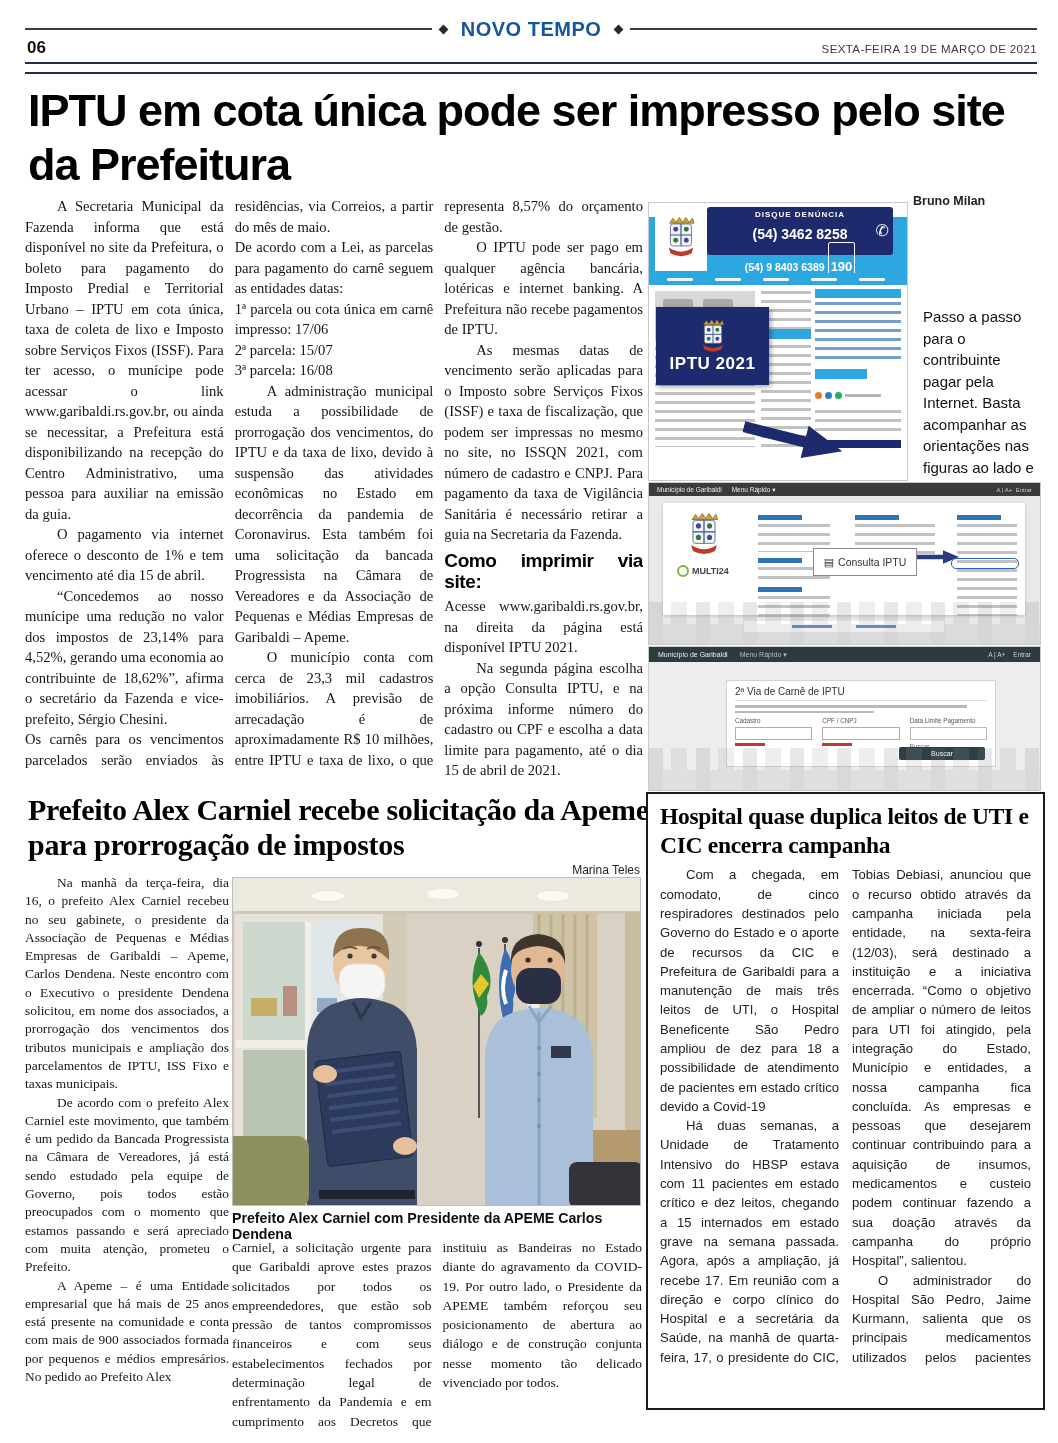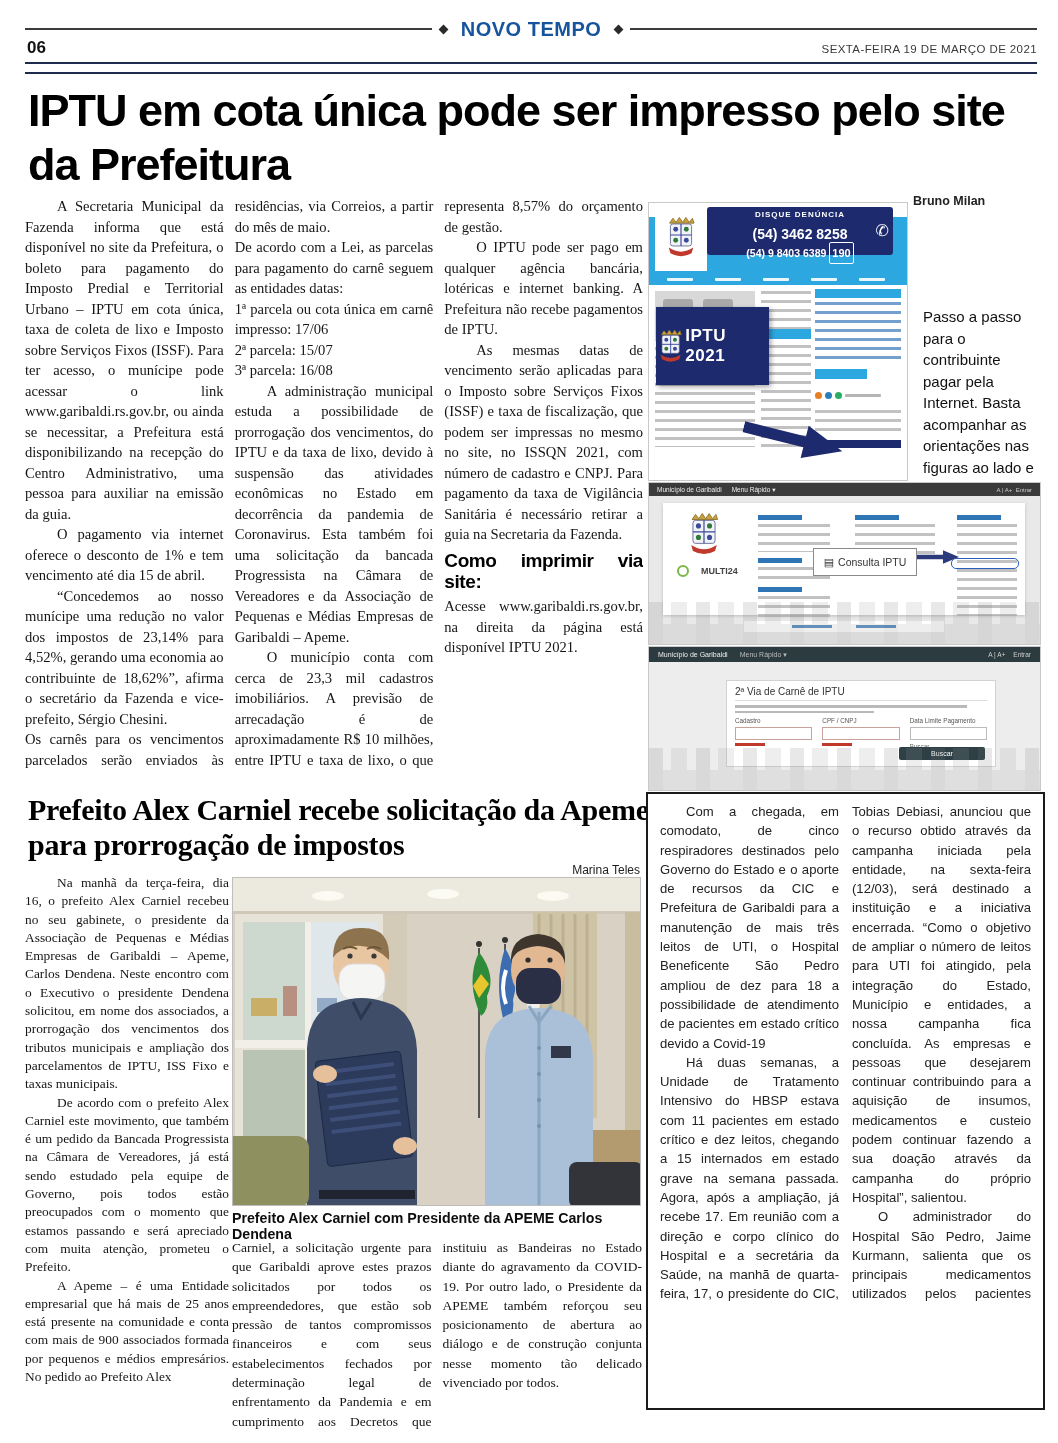--- a/index.html
+++ b/index.html
@@ -51,42 +51,42 @@
   
   #shot1{left:648px;top:202px;width:258px;height:277px;}
   .s1-top{position:absolute;left:0;top:0;right:0;height:14px;background:#fdfdfd;}
   .s1-top i{position:absolute;top:4px;height:4px;background:#ccc;border-radius:2px;}
   .s1-band{position:absolute;left:0;top:14px;right:0;height:56px;background:#2da7e0;}
   .s1-logo{position:absolute;left:6px;top:0px;width:52px;height:68px;background:#fff;display:flex;align-items:center;justify-content:center;}
   .s1-banner{position:absolute;left:58px;top:4px;width:186px;height:48px;background:#1d2a6e;border-radius:3px;color:#fff;font-family:"Liberation Sans",sans-serif;text-align:center;padding-top:3px;box-sizing:border-box;}
   .s1-disque{font-size:8px;font-weight:bold;letter-spacing:1px;}
   .s1-ph1{font-size:14px;font-weight:bold;margin-top:7px;}
   .s1-ph2{font-size:10.5px;font-weight:bold;}
-  .s1-190{display:inline-block;margin-left:3px;padding:4px 2px;border:1px solid #fff;border-radius:2px;font-size:11px;}
+  .s1-190{display:inline-block;margin-left:3px;padding:16px 2px;border:1px solid #fff;border-radius:2px;font-size:13px;}
   .s1-phoneicon{position:absolute;right:4px;top:14px;font-size:16px;color:#fff;}
   .s1-nav{position:absolute;left:0;top:70px;right:0;height:12px;background:#2da7e0;display:flex;gap:22px;align-items:center;padding:0 18px;}
   .s1-nav i{width:26px;height:3px;background:rgba(255,255,255,.9);border-radius:1px;}
   .s1-content{position:absolute;left:0;top:82px;right:0;bottom:0;background:#fff;}
   .s1-colL{position:absolute;left:6px;top:6px;width:100px;height:50px;background:#d8d8d8;}
   .s1-colL::after{content:"";position:absolute;left:8px;top:8px;width:30px;height:30px;background:#a9a9a9;border-radius:3px;box-shadow:40px 0 0 #a9a9a9;}
   .s1-mid{position:absolute;left:112px;top:6px;width:50px;height:160px;}
   .s1-side{position:absolute;left:166px;top:4px;width:86px;height:188px;}
   .s1-sidehead{height:9px;background:#2da7e0;margin-bottom:4px;}
   .s1-sidebtn{height:10px;background:#2da7e0;margin:5px 0;width:60%;}
   .s1-logo2{height:22px;margin:4px 0;display:flex;align-items:center;gap:3px;}
   .s1-logo2 b{width:7px;height:7px;border-radius:50%;display:inline-block;}
-  .s1-overlay{position:absolute;left:7px;top:104px;width:113px;height:78px;background:#1d2a6e;box-shadow:2px 2px 5px rgba(0,0,0,.35);display:flex;flex-direction:row;align-items:center;justify-content:center;color:#fff;font-family:"Liberation Sans",sans-serif;font-weight:bold;font-size:17px;letter-spacing:.5px;}
+  .s1-overlay{position:absolute;left:7px;top:104px;width:113px;height:78px;background:#1d2a6e;box-shadow:2px 2px 5px rgba(0,0,0,.35);display:flex;flex-direction:column;align-items:center;justify-content:center;color:#fff;font-family:"Liberation Sans",sans-serif;font-weight:bold;font-size:17px;letter-spacing:.5px;}
   .s1-arrow{position:absolute;left:92px;top:212px;width:104px;height:48px;transform:rotate(14deg);}
 
   
   #shot2{left:648px;top:482px;width:391px;height:161px;background:#e9e9e9;}
   .s2-top{position:absolute;left:0;top:0;right:0;height:13px;background:#3b3b3b;color:#eee;font-family:"Liberation Sans",sans-serif;font-size:6.5px;display:flex;align-items:center;gap:10px;padding:0 8px;}
   .s2-top .r{margin-left:auto;font-size:6px;color:#ccc;}
   .s2-card{position:absolute;left:14px;top:20px;width:362px;height:112px;background:#fff;box-shadow:0 1px 3px rgba(0,0,0,.2);}
-  .s2-mlogo{position:absolute;left:14px;top:62px;font-family:"Liberation Sans",sans-serif;font-weight:bold;font-size:9px;color:#444;display:flex;align-items:center;gap:12px;}
+  .s2-mlogo{position:absolute;left:14px;top:62px;font-family:"Liberation Sans",sans-serif;font-weight:bold;font-size:9px;color:#444;display:flex;align-items:center;gap:3px;}
   .s2-mlogo b{width:8px;height:8px;border:2px solid #7ab648;border-radius:50%;display:inline-block;}
   .s2-ghead{height:5px;background:#2e75b5;width:44px;margin:6px 0 4px;}
   .s2-callout{position:absolute;left:150px;top:45px;width:102px;height:26px;background:#fff;border:1px solid #8a8a8a;display:flex;align-items:center;justify-content:center;gap:4px;font-family:"Liberation Sans",sans-serif;font-size:10.5px;color:#333;}
   .s2-doc{color:#333;font-size:11px;}
   .s2-arrow{position:absolute;left:254px;top:40px;width:42px;height:28px;}
   .s2-circle{position:absolute;left:288px;top:55px;width:66px;height:9px;border:1px solid #2b5fbf;border-radius:5px;}
   .s2-tabs{position:absolute;left:95px;bottom:12px;width:200px;height:11px;background:#fff;display:flex;gap:24px;align-items:center;justify-content:center;}
   .s2-tabs i{width:40px;height:3px;background:#5b8fc4;}
 
   
@@ -156,20 +156,21 @@
         <p>2ª parcela: 15/07</p>
         <p>3ª parcela: 16/08</p>
         <p class="ind">A administração municipal estuda a possibilidade de prorrogação dos vencimentos, do IPTU e da taxa de lixo, devido à suspensão das atividades econômicas no Estado em decorrência da pandemia de Coronavirus. Esta também foi uma solicitação da bancada Progressista na Câmara de Vereadores e da Associação de Pequenas e Médias Empresas de Garibaldi – Apeme.</p>
         <p class="ind">O município conta com cerca de 23,3 mil cadastros imobiliários. A previsão de arrecadação é de aproximadamente R$ 10 milhões, entre IPTU e taxa de lixo, o que representa 8,57% do orçamento de gestão.</p>
         <p class="ind">O IPTU pode ser pago em qualquer agência bancária, lotéricas e internet banking. A Prefeitura não recebe pagamentos de IPTU.</p>
         <p class="ind">As mesmas datas de vencimento serão aplicadas para o Imposto sobre Serviços Fixos (ISSF) e taxa de fiscalização, que podem ser impressas no mesmo no site, no ISSQN 2021, com número de cadastro e CNPJ. Para pagamento da taxa de Vigilância Sanitária é necessário retirar a guia na Secretaria da Fazenda.</p>
       </div>
     <h3 class="sub">Como imprimir via site:</h3>
     <div>
         <p>Acesse www.garibaldi.rs.gov.br, na direita da página está disponível IPTU 2021.</p>
+        <p class="ind">Na segunda página escolha a opção Consulta IPTU, e na próxima informe número do cadastro ou CPF e escolha a data limite para pagamento, até o dia 15 de abril de 2021.</p>
       </div>
   </div>
 
   <div class="abs credit b" style="left:913px;top:194px;">Bruno Milan</div>
 
   <div id="shot1" class="shot">
     <div class="s1-top">
       <i style="left:116px;width:24px"></i>
       <i style="left:150px;width:30px"></i>
       <i style="left:190px;width:40px;background:#9cc9e8"></i>
@@ -390,20 +391,21 @@
       <rect x="336" y="284" width="74" height="46" rx="8" fill="#33333a"></rect>
     </svg>
   </div>
 
   <div class="photo-cap">Prefeito Alex Carniel com Presidente da APEME Carlos Dendena</div>
   <div class="a2cols">
       <p>Carniel, a solicitação urgente para que Garibaldi aprove estes prazos solicitados por todos os empreendedores, que estão sob pressão de tantos compromissos financeiros e com seus estabelecimentos fechados por determinação legal de enfrentamento da Pandemia e em cumprimento aos Decretos que instituiu as Bandeiras no Estado diante do agravamento da COVID-19. Por outro lado, o Presidente da APEME também reforçou seu posicionamento de abertura ao diálogo e de construção conjunta nesse momento tão delicado vivenciado por todos.</p>
     </div>
 
   <div class="a3box">
+    <h2 class="h3-main">Hospital quase duplica leitos de UTI e CIC encerra campanha</h2>
     <div class="a3body">
         <p class="ind">Com a chegada, em comodato, de cinco respiradores destinados pelo Governo do Estado e o aporte de recursos da CIC e Prefeitura de Garibaldi para a manutenção de mais três leitos de UTI, o Hospital Beneficente São Pedro ampliou de dez para 18 a possibilidade de atendimento de pacientes em estado crítico devido a Covid-19</p>
         <p class="ind">Há duas semanas, a Unidade de Tratamento Intensivo do HBSP estava com 11 pacientes em estado crítico e dez leitos, chegando a 15 internados em estado grave na semana passada. Agora, após a ampliação, já recebe 17. Em reunião com a direção e corpo clínico do Hospital e a secretária da Saúde, na manhã de quarta-feira, 17, o presidente do CIC, Tobias Debiasi, anunciou que o recurso obtido através da campanha iniciada pela entidade, na sexta-feira (12/03), será destinado a instituição e a iniciativa encerrada. “Como o objetivo de ampliar o número de leitos para UTI foi atingido, pela integração do Estado, Município e entidades, a nossa campanha fica concluída. As empresas e pessoas que desejarem continuar contribuindo para a aquisição de insumos, medicamentos e custeio podem continuar fazendo a sua doação através da campanha do próprio Hospital”, salientou.</p>
         <p class="ind">O administrador do Hospital São Pedro, Jaime Kurmann, salienta que os principais medicamentos utilizados pelos pacientes internados tiveram aumentos de quase 300% desde o início do ano</p>
       </div>
   </div>
 
 </div>
 
 </body></html>

